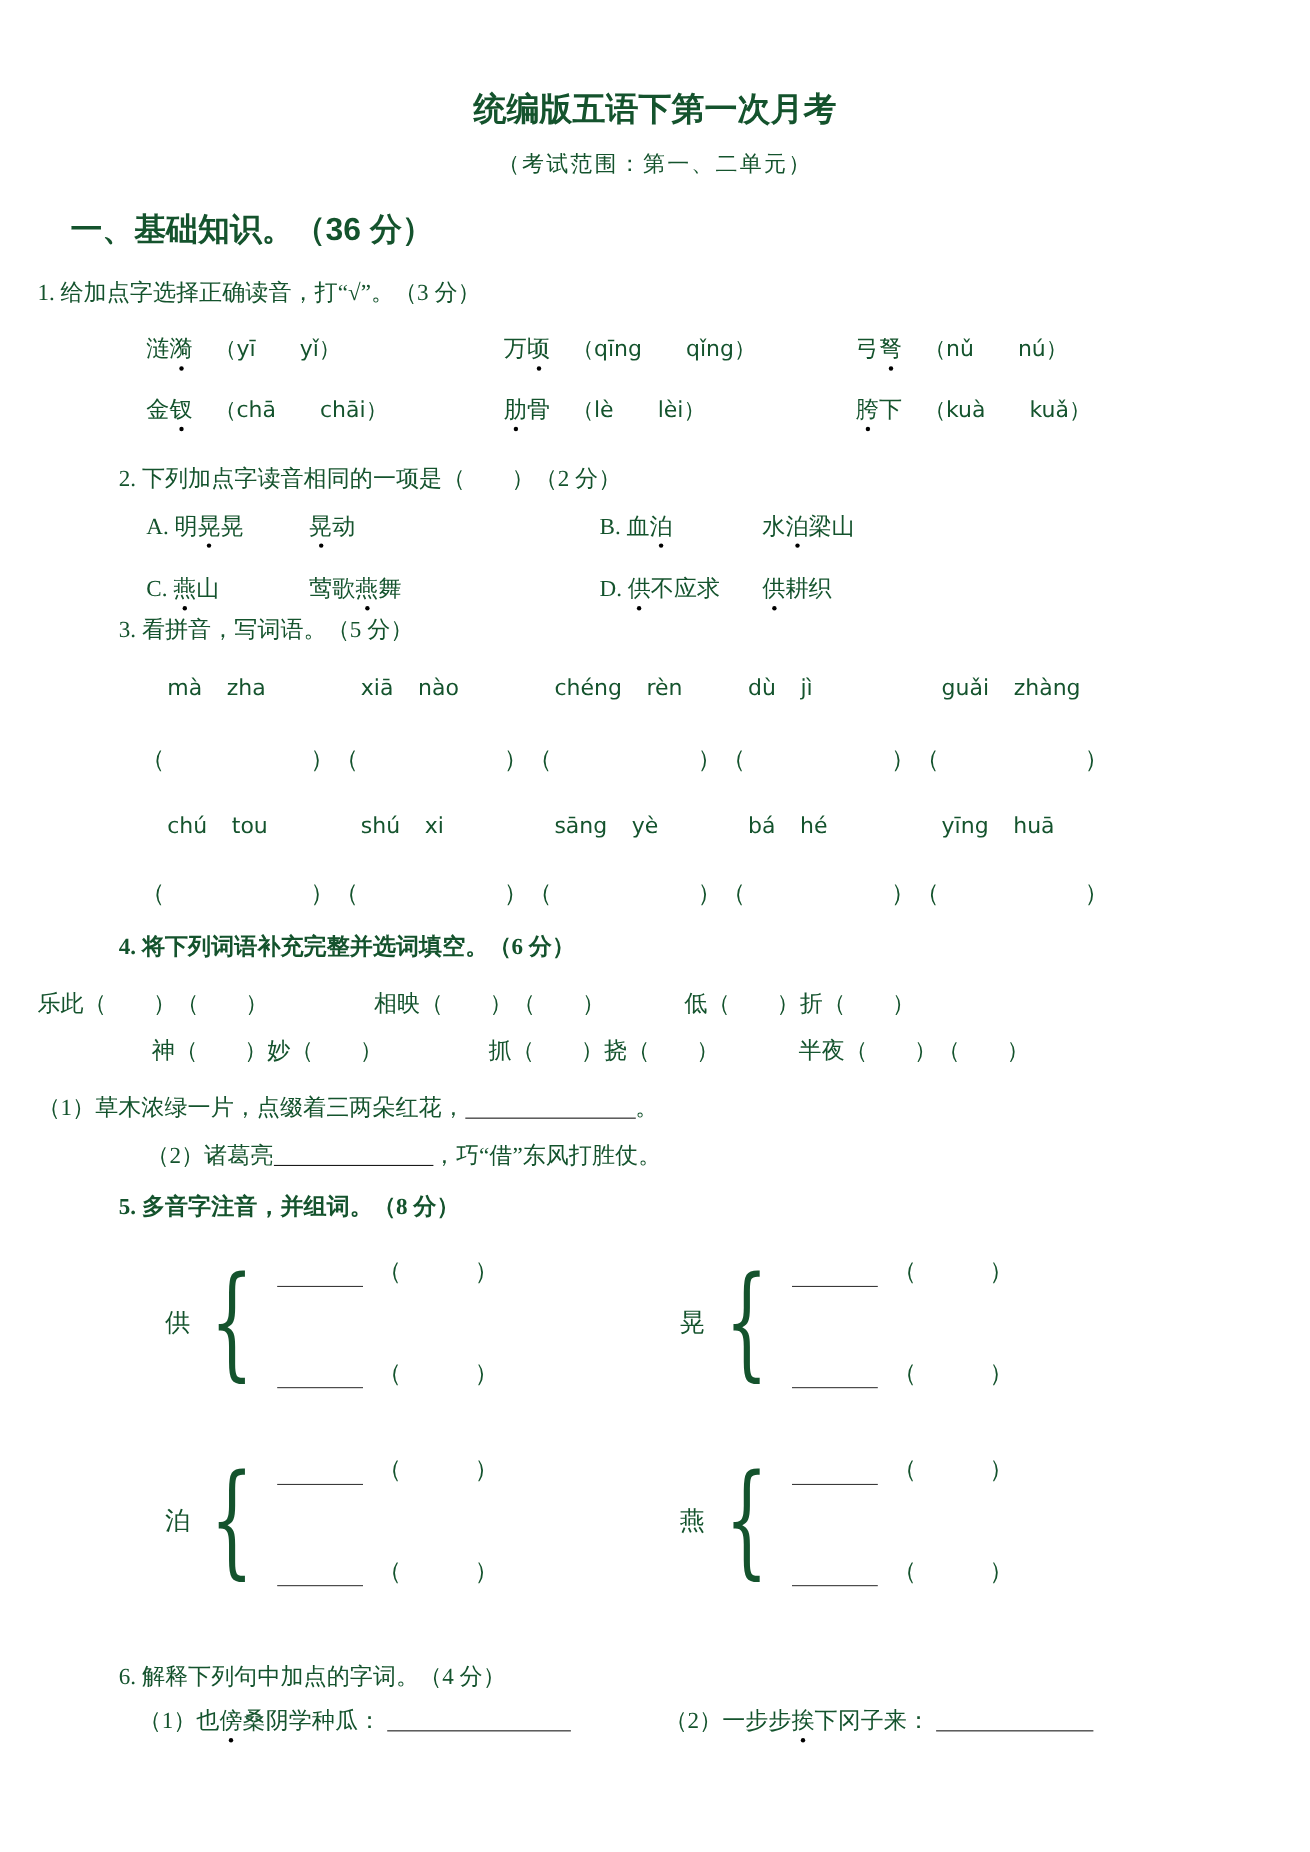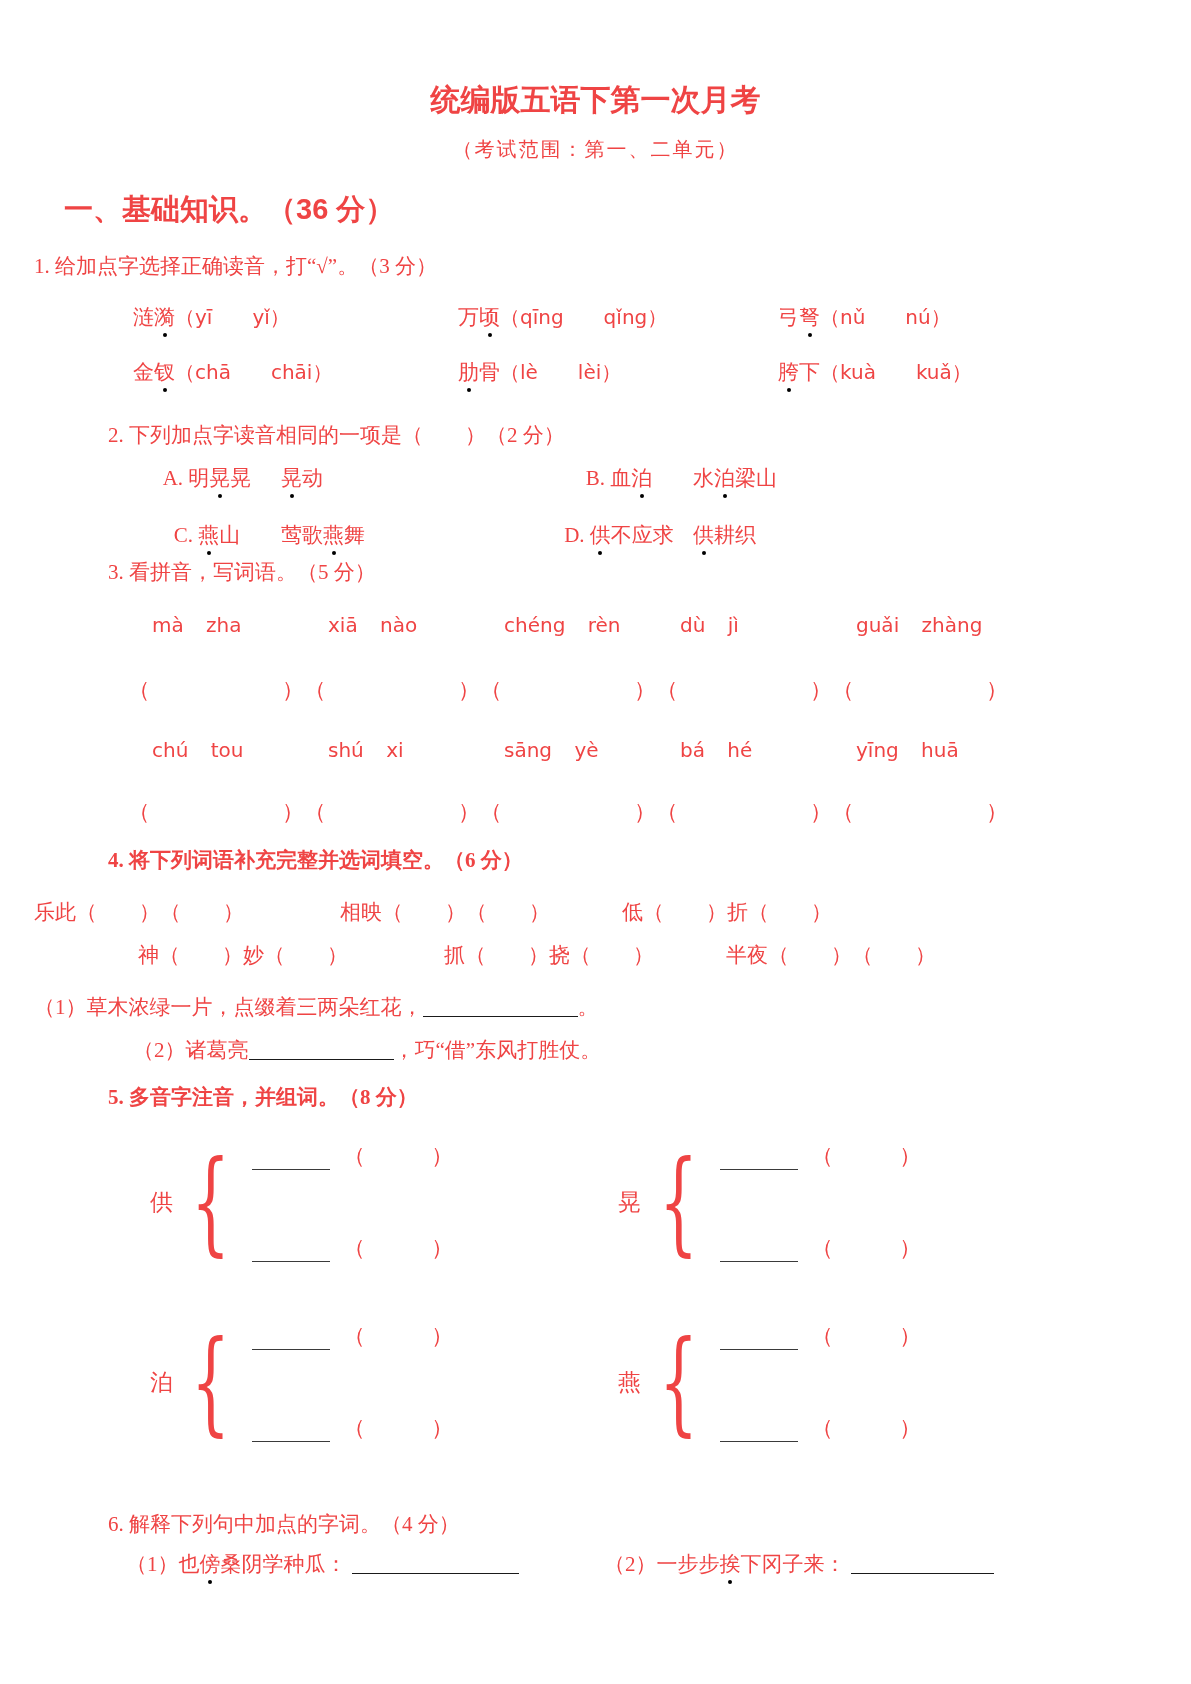--- a/index.html
+++ b/index.html
@@ -2,21 +2,21 @@
 <html><head>
 <meta charset="utf-8">
 <style>
   html,body{margin:0;padding:0;background:#e8e8e8;}
   .page{
     position:relative;
     width:1191px;height:1684px;
     margin:0 auto;
     background:#ffffff;
     font-family:"Liberation Serif","DejaVu Serif",serif;
-    color:#ef4444;
+    color:#14532d;
     overflow:hidden;
     box-sizing:border-box;
   }
   .title{
     margin-top:84px;
     text-align:center;
     font-family:"Liberation Sans","DejaVu Sans",sans-serif;
     font-weight:700;
     font-size:30px;
     line-height:32px;
@@ -44,25 +44,25 @@
     content:""; position:absolute; left:50%; bottom:-6px;
     width:4px; height:4px; margin-left:-2px;
     border-radius:50%; background:#000;
   }
 
   
   .flexrow{ display:flex; }
   .q1row .cell1{ width:325px; }
   .q1row .cell2{ width:320px; }
   .pinyin{ font-family:"DejaVu Sans",sans-serif; }
-  .q1 .pinyin{ font-size:20px; }
+  .q1 .pinyin{ font-size:20px;margin-left:20px; }
 
   .q2row{ display:flex; }
   .q2row .opt{ width:412px; display:flex; }
-  .q2row .w1{ width:148px;text-align:center; }
+  .q2row .w1{ width:148px; }
 
   .q3row{ display:flex; margin-left:128px; }
   .q3row .cell{ width:176px; }
   .q3row.pin .cell{ padding-left:24px; box-sizing:border-box;
     font-family:"DejaVu Sans",sans-serif; font-size:20px; line-height:26px; word-spacing:16px; }
   .q3row.par{ font-size:22px; line-height:30px; }
 
   .q4row{ display:flex; margin-left:138px; }
   .q4row .cell1{ width:306px; }
   .q4row .cell2{ width:282px; }

